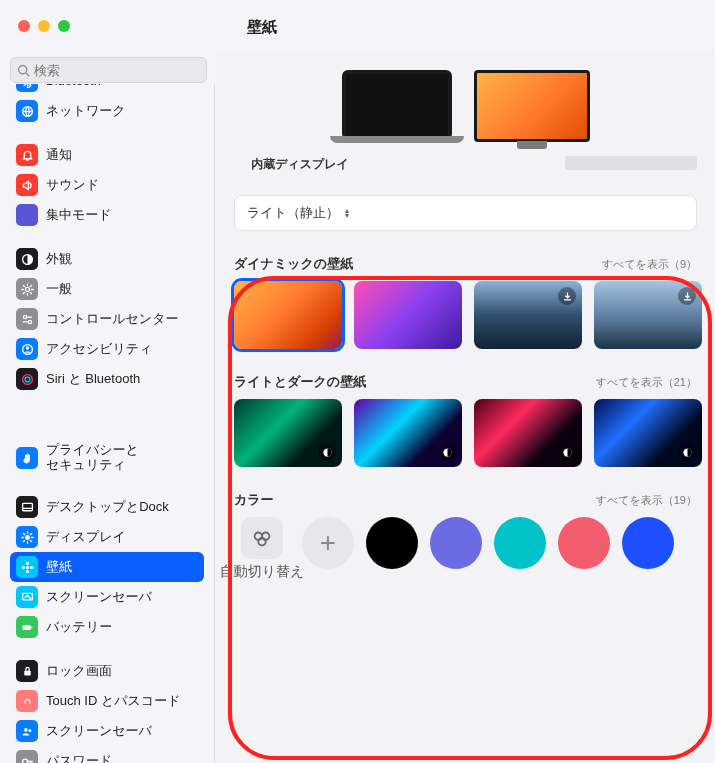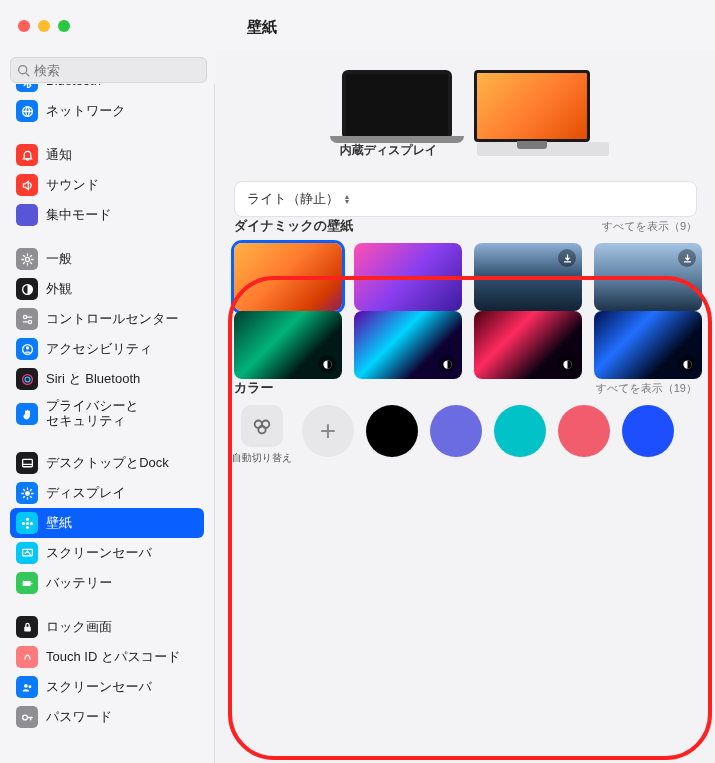--- a/index.html
+++ b/index.html
@@ -21,43 +21,43 @@
 .sb-item.sel { background:#0a60ff; color:#fff; }
 .sb-icon { width:22px; height:22px; border-radius:5px; display:flex; align-items:center; justify-content:center; flex:none; font-size:12px; color:#fff; }
 
 .main { position:absolute; top:50px; left:216px; right:0; bottom:0; overflow:hidden; background:#f3f3f5; padding:14px 18px 0 18px; }
 
 .preview { display:flex; justify-content:center; gap:22px; margin-top:6px; position:relative; }
 .laptop { width:110px; height:70px; background:#111; border-radius:6px; position:relative; border:4px solid #1a1a1a; }
 .laptop::after{content:"";position:absolute;left:-16px;right:-16px;bottom:-7px;height:7px;background:#8a8a8a;border-radius:0 0 10px 10px;}
 .monitor { width:116px; height:72px; border-radius:4px; border:3px solid #1a1a1a; background:linear-gradient(135deg,#ffb347 0%,#ff7a2e 55%,#e24e00 100%); position:relative;}
 .monitor::after{content:"";position:absolute;left:40px;right:40px;bottom:-10px;height:8px;background:#7a7a7a;border-radius:0 0 3px 3px;}
-.preview-labels{display:flex;justify-content:center;gap:22px;}
+.preview-labels{display:flex;justify-content:space-between;gap:22px;margin-top:14px;}
 .pl{width:132px;text-align:center;font-size:12px;font-weight:600;color:#333}
 .pl.dim{height:14px;background:#e0e0e2;border-radius:3px;}
 
 .wpname { margin-top:22px; background:#fff; border:1px solid #e1e1e3; border-radius:8px; height:36px; display:flex; align-items:center; padding:0 12px; font-size:13px; color:#222; justify-content:space-between;}
 .wpname .mode{display:flex;align-items:center;gap:6px;color:#333}
 .stepper{display:inline-flex;flex-direction:column;line-height:5px;font-size:8px;color:#666}
 
-.section { margin-top:0; }
+.section { margin-top:24px; }
 .sec-head { display:flex; justify-content:space-between; align-items:baseline; margin-bottom:8px;}
 .sec-title{font-size:13px;font-weight:700;color:#333}
 .sec-all{font-size:11px;color:#777;cursor:default}
 .row { display:flex; gap:12px; }
 .thumb { width:108px; height:68px; border-radius:8px; position:relative; flex:none; overflow:hidden; }
 .thumb.sel{box-shadow:0 0 0 3px #0a60ff;}
 .dl{position:absolute;top:6px;right:6px;width:18px;height:18px;background:rgba(0,0,0,.35);border-radius:50%;display:flex;align-items:center;justify-content:center}
 .dl svg{display:block}
 .mode-ic{position:absolute;bottom:6px;right:6px;width:18px;height:18px;border-radius:50%;background:rgba(0,0,0,.4);display:flex;align-items:center;justify-content:center}
 .swatch{width:52px;height:52px;border-radius:50%;flex:none}
 .add-btn{width:52px;height:52px;border-radius:50%;background:#e7e7ea;display:flex;align-items:center;justify-content:center;color:#8a8a8e;font-size:28px;font-weight:300}
 .auto{display:flex;flex-direction:column;align-items:center;gap:4px;width:56px}
 .auto-ic{width:42px;height:42px;border-radius:10px;background:#e7e7ea;display:flex;align-items:center;justify-content:center}
-.auto-lbl{font-size:10px;color:#555;white-space:nowrap}
+.auto-lbl{font-size:14px;color:#555;white-space:nowrap}
 
 .annot{position:absolute;left:228px;top:276px;width:484px;height:484px;border:4px solid #ff2020;border-radius:46px;pointer-events:none}
 
 
 .wp-ventura{background:linear-gradient(135deg,#ffb347 0%,#ff7a2e 45%,#d63c00 80%,#8b1f5e 100%)}
 .wp-monterey{background:linear-gradient(135deg,#ff4fb4 0%,#8a3ff0 50%,#3d1b9f 100%)}
 .wp-photo1{background:linear-gradient(180deg,#8fb1d6 0%,#30506e 50%,#112234 100%)}
 .wp-photo2{background:linear-gradient(180deg,#a5c4e3 0%,#5c7c9e 55%,#1c3348 100%)}
 .wp-dark1{background:linear-gradient(135deg,#003c2e,#00b379 40%,#001916 70%)}
 .wp-dark2{background:linear-gradient(135deg,#5f00a8,#00d3ff 40%,#0e0030 70%)}
@@ -128,36 +128,36 @@
     <div class="sb-item">
       <span class="sb-icon" style="background:#5856d6">
         <svg width="13" height="13" viewBox="0 0 16 16" fill="none" stroke="#fff" stroke-width="1.6" stroke-linecap="round">
           <path d="M10 2a6 6 0 100 12 5 5 0 010-12z" fill="#fff" stroke="none"></path>
         </svg>
       </span>
       <span style="white-space:pre-line;line-height:1.15">集中モード</span>
     </div>
     <div style="height: 14px;"></div>
     <div class="sb-item">
+      <span class="sb-icon" style="background:#1c1c1e">
+        <svg width="13" height="13" viewBox="0 0 16 16" fill="none" stroke="#fff" stroke-width="1.6" stroke-linecap="round">
+          <circle cx="8" cy="8" r="6"></circle>
+          <path d="M8 2a6 6 0 010 12z" fill="#fff" stroke="none"></path>
+        </svg>
+      </span>
+      <span style="white-space:pre-line;line-height:1.15">外観</span>
+    </div>
+    <div class="sb-item">
       <span class="sb-icon" style="background:#8e8e93">
         <svg width="13" height="13" viewBox="0 0 16 16" fill="none" stroke="#fff" stroke-width="1.6" stroke-linecap="round">
           <circle cx="8" cy="8" r="2.5"></circle>
           <path d="M8 1v2M8 13v2M1 8h2M13 8h2M3 3l1.4 1.4M11.6 11.6L13 13M13 3l-1.4 1.4M4.4 11.6L3 13"></path>
         </svg>
       </span>
       <span style="white-space:pre-line;line-height:1.15">一般</span>
-    </div>
-    <div class="sb-item">
-      <span class="sb-icon" style="background:#1c1c1e">
-        <svg width="13" height="13" viewBox="0 0 16 16" fill="none" stroke="#fff" stroke-width="1.6" stroke-linecap="round">
-          <circle cx="8" cy="8" r="6"></circle>
-          <path d="M8 2a6 6 0 010 12z" fill="#fff" stroke="none"></path>
-        </svg>
-      </span>
-      <span style="white-space:pre-line;line-height:1.15">外観</span>
     </div>
     <div class="sb-item">
       <span class="sb-icon" style="background:#8e8e93">
         <svg width="13" height="13" viewBox="0 0 16 16" fill="none" stroke="#fff" stroke-width="1.6" stroke-linecap="round">
           <circle cx="5" cy="5" r="2"></circle>
           <line x1="8" y1="5" x2="13" y2="5"></line>
           <circle cx="11" cy="11" r="2"></circle>
           <line x1="3" y1="11" x2="8" y2="11"></line>
         </svg>
       </span>
@@ -175,21 +175,21 @@
     </div>
     <div class="sb-item">
       <span class="sb-icon" style="background:#1c1c1e">
         <svg width="13" height="13" viewBox="0 0 16 16" fill="none" stroke="#fff" stroke-width="1.6" stroke-linecap="round">
           <circle cx="8" cy="8" r="6" stroke="#ff2d90"></circle>
           <circle cx="8" cy="8" r="3" stroke="#00d1ff"></circle>
         </svg>
       </span>
       <span style="white-space:pre-line;line-height:1.15">Siri と Bluetooth</span>
     </div>
-    <div class="sb-item" style="height: 40px;">
+    <div class="sb-item" style="height: 40px; margin-top: 44px;">
       <span class="sb-icon" style="background:#0a7aff">
         <svg width="13" height="13" viewBox="0 0 16 16" fill="none" stroke="#fff" stroke-width="1.6" stroke-linecap="round">
           <path d="M5 8V4a1 1 0 012 0v3M7 7V3a1 1 0 012 0v4M9 7V4a1 1 0 012 0v5c0 3-2 5-4 5s-4-2-4-4l1-2z" fill="#fff" stroke="none"></path>
         </svg>
       </span>
       <span style="white-space:pre-line;line-height:1.15">プライバシーと
 セキュリティ</span>
     </div>
     <div style="height: 14px;"></div>
     <div class="sb-item">
@@ -319,20 +319,24 @@
           <div class="thumb wp-photo2">
             <span class="dl">
               <svg width="11" height="11" viewBox="0 0 16 16" fill="none" stroke="#fff" stroke-width="1.8">
                 <path d="M8 2v8M5 7l3 3 3-3M3 13h10"></path>
               </svg>
             </span>
           </div>
         </div>
       </div>
       <div class="section">
+        <div class="sec-head">
+          <span class="sec-title">ライトとダークの壁紙</span>
+          <span class="sec-all">すべてを表示（21）</span>
+        </div>
         <div class="row">
           <div class="thumb wp-dark1">
             <span class="mode-ic">
               <svg width="11" height="11" viewBox="0 0 16 16">
                 <circle cx="8" cy="8" r="6" fill="#fff"></circle>
                 <path d="M8 2a6 6 0 010 12z" fill="#000"></path>
               </svg>
             </span>
           </div>
           <div class="thumb wp-dark2">

